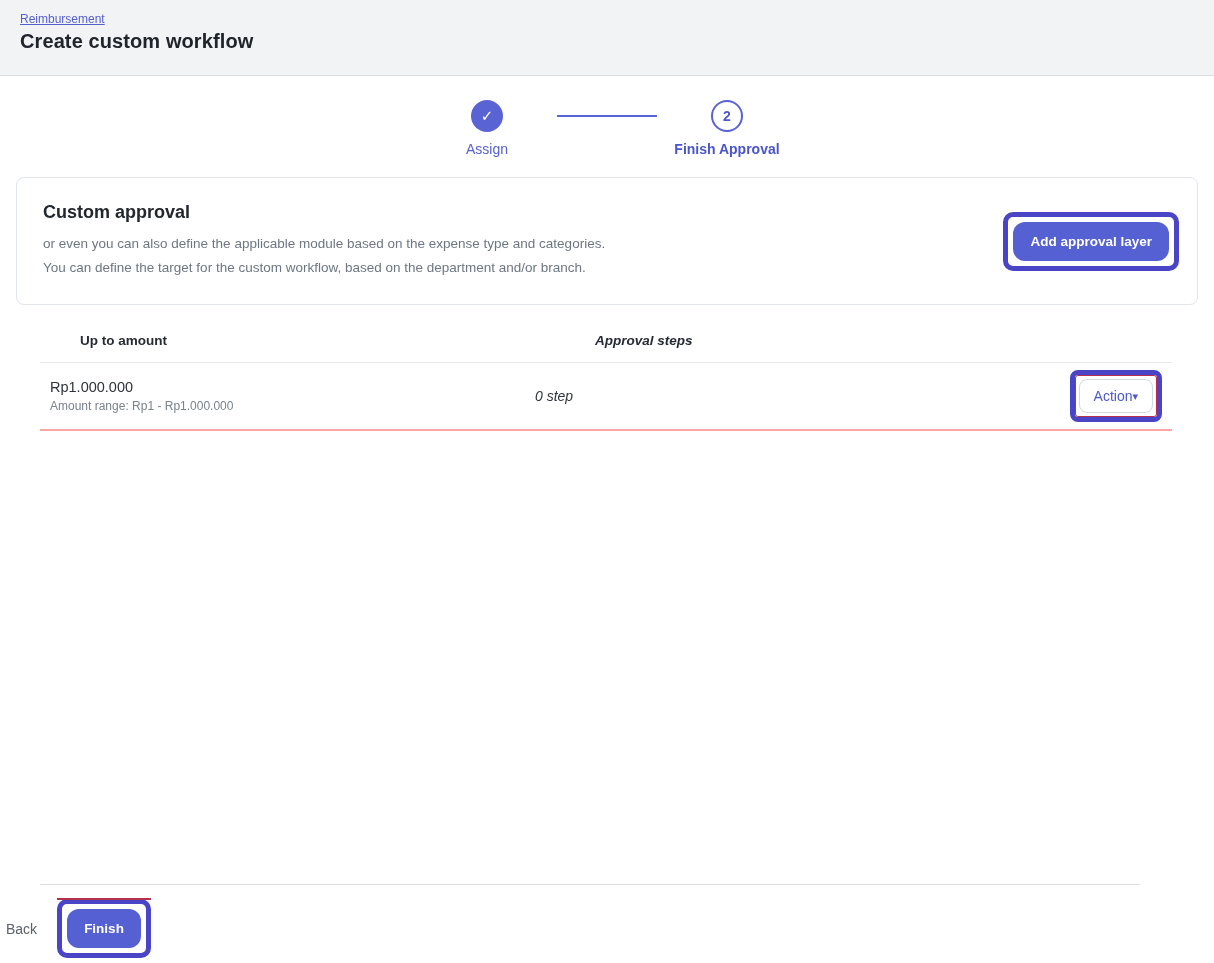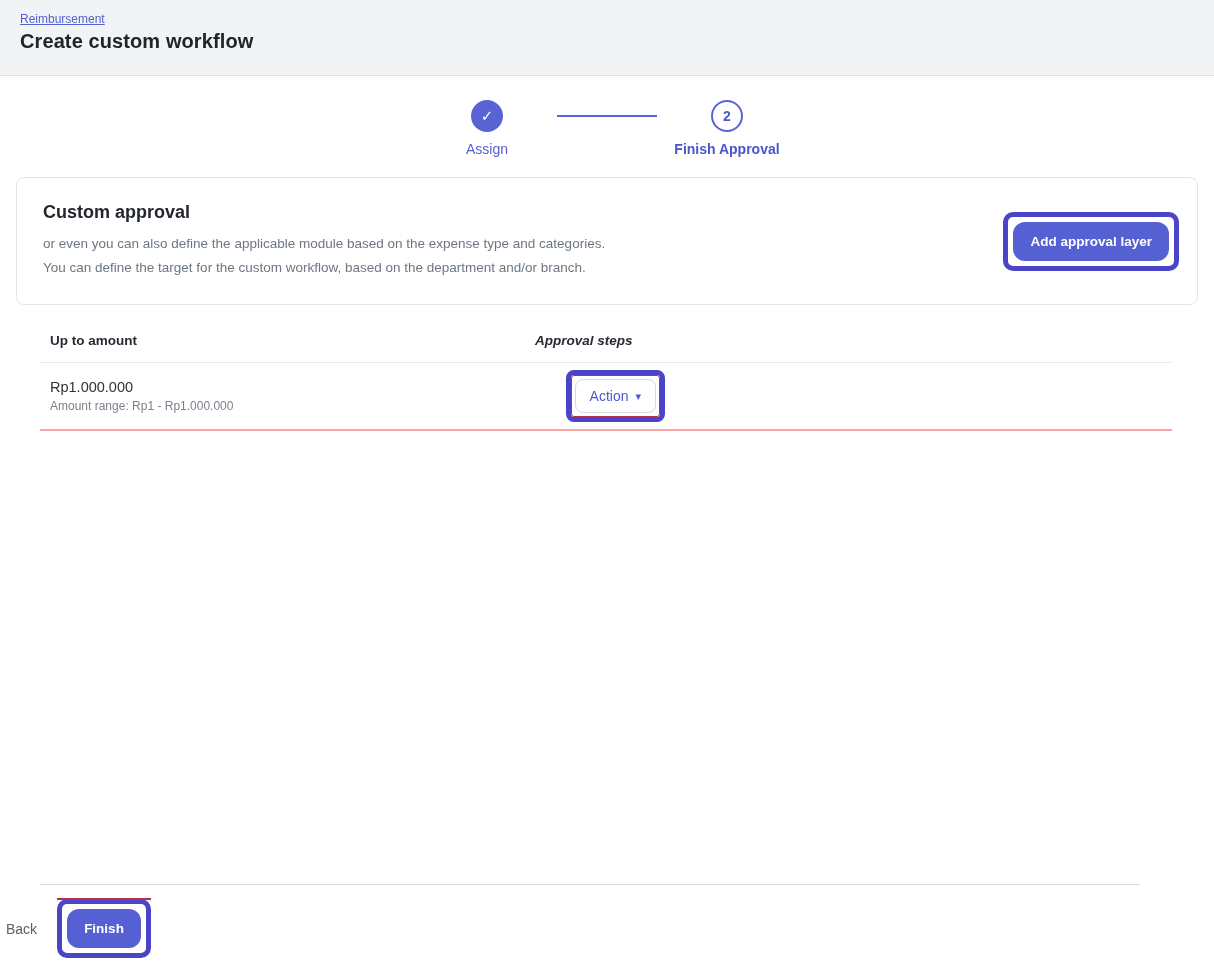--- a/index.html
+++ b/index.html
@@ -31,28 +31,28 @@
 
   
   .annotation { display:inline-block; border:5px solid #4a45c7; border-radius:10px; padding:5px; position:relative; background:#ffffff; }
   .annotation.red-ring::after { content:""; position:absolute; inset:0; border:1.5px solid #b5304e; border-radius:3px; pointer-events:none; }
   .annotation.red-top::before { content:""; position:absolute; left:-5px; right:-5px; top:-6px; height:2px; background:#b5304e; pointer-events:none; }
 
   
   .btn-primary { background:#5560d2; color:#ffffff; border:none; border-radius:12px; font-weight:700;
                  font-size:13.5px; padding:12px 17px; cursor:pointer; font-family:inherit; white-space:nowrap; }
   .btn-outline { background:#ffffff; color:#4d58cc; border:1px solid #d3d9e3; border-radius:8px;
-                 font-size:14px; padding:8px 14px; cursor:pointer; font-family:inherit; display:flex; align-items:center; gap:7px; }
+                 font-size:14px; padding:8px 14px; cursor:pointer; font-family:inherit; display:flex; align-items:center; }
   .btn-text { background:none; border:none; color:#5b6169; font-size:14px; cursor:pointer; font-family:inherit; padding:8px 6px; }
   .caret { font-size:11px; color:#4d58cc; line-height:1; }
 
   
   .table { margin:28px 42px 0 40px; }
   .thead { display:flex; align-items:center; padding:0 10px 14px 10px; border-bottom:1px solid #e7eaee; }
-  .th { font-size:13.5px; font-weight:700; color:#272b33; }
+  .th { font-size:13.5px; font-weight:700; color:#272b33;margin-left:30px; }
   .col-amount { width:485px; }
   .col-steps { flex:1;font-style:italic; }
   .col-action { width:130px; display:flex; justify-content:flex-end; }
   .trow { display:flex; align-items:center; padding:7px 10px; border-bottom:2px solid #fca5a5; min-height:66px; }
   .cell-amount-main { font-size:14.5px; color:#2e323a; }
   .cell-amount-sub { font-size:12px; color:#7a828c; margin-top:4px; }
   .cell-steps { font-size:14px; color:#2e323a; }
   .row-annotation { border-width:5px; border-radius:8px; padding:4px; }
 
   
@@ -100,20 +100,21 @@
     <div class="th col-amount">Up to amount</div>
     <div class="th col-steps">Approval steps</div>
     <div class="col-action"></div>
   </div>
 
   <div class="trow">
     <div class="col-amount">
       <div class="cell-amount-main">Rp1.000.000</div>
       <div class="cell-amount-sub">Amount range: Rp1 - Rp1.000.000</div>
     </div>
+    <div class="col-steps cell-steps">0 step</div>
     <div class="col-action">
       <div class="annotation red-ring row-annotation">
         <button class="btn-outline">
           <span>Action</span>
           <span class="caret">▾</span>
         </button>
       </div>
     </div>
   </div>
 </div>

